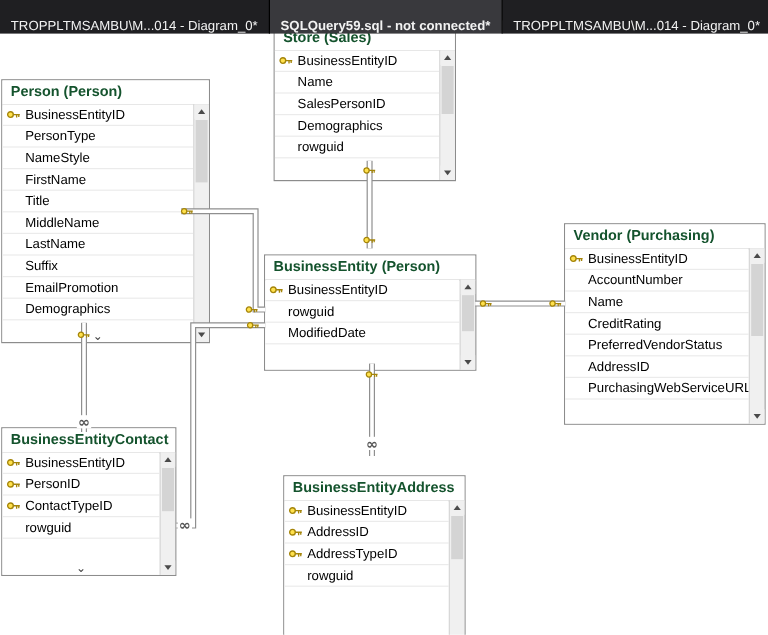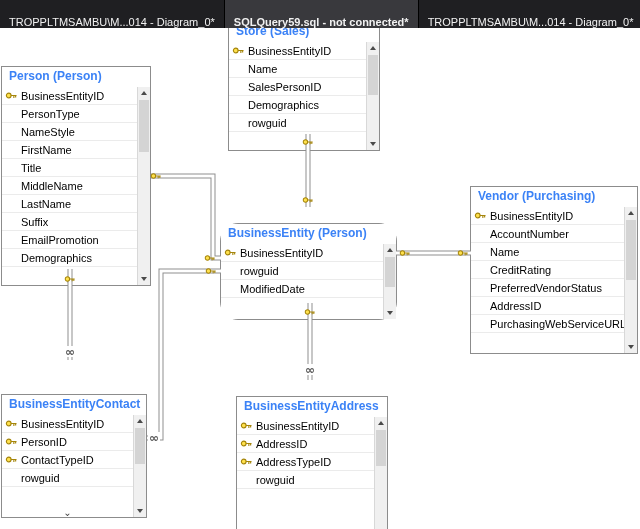--- a/index.html
+++ b/index.html
@@ -23,21 +23,21 @@
   .tab.t1{background:#39393d;font-weight:bold;}
   
   .canvas{position:absolute;left:0;top:17px;width:640px;height:512px;background:#fff;}
   
   .etable{
     position:absolute;background:#fff;border:1px solid #8c8c8c;
     box-sizing:border-box;z-index:2;
   }
   .thead{
     height:20px;line-height:19px;border-bottom:1px solid #9a9a9a;
-    font-size:12px;font-weight:bold;color:#3b82f6;padding:0 4px 0 7px;
+    font-size:12px;font-weight:bold;color:#14532d;padding:0 4px 0 7px;
     white-space:nowrap;overflow:hidden;background:#fff;
   }
   .tbody{
     position:absolute;left:0;top:20px;right:13px;bottom:0;
     overflow:hidden;background:#fff;
   }
   .trow{
     display:flex;align-items:center;height:18px;box-sizing:border-box;
     border-bottom:1px solid #ebebeb;
   }
@@ -78,21 +78,21 @@
 
 <div class="tabbar">
   <div class="tab t0">TROPPLTMSAMBU\M...014 - Diagram_0*</div>
   <div class="tab t1">SQLQuery59.sql - not connected*</div>
   <div class="tab t2">TROPPLTMSAMBU\M...014 - Diagram_0*</div>
 
 </div>
 
 <div class="canvas">
 
-  <div class="etable" style="left:1px;top:49px;width:150px;height:220px;">
+  <div class="etable" style="left:1px;top:49px;width:174px;height:220px;">
     <div class="thead">Person (Person)</div>
     <div class="tbody">
         <div class="trow">
           <span class="cicon">
             <svg class="keyicon" viewBox="0 0 16 16">
               <use href="#keysym"></use>
             </svg>
           </span>
           <span class="cname">BusinessEntityID</span>
         </div>
@@ -212,21 +212,21 @@
           <span class="cname">PurchasingWebServiceURL</span>
         </div>
       </div>
     <div class="vscroll">
       <div class="sarrow up"></div>
       <div class="sthumb" style="top:13px;height:60px;"></div>
       <div class="sarrow down"></div>
     </div>
   </div>
 
-  <div class="etable" style="left:220px;top:206px;width:177px;height:97px;border-radius:18px;">
+  <div class="etable" style="left:220px;top:195px;width:177px;height:97px;">
     <div class="thead">BusinessEntity (Person)</div>
     <div class="tbody">
         <div class="trow">
           <span class="cicon">
             <svg class="keyicon" viewBox="0 0 16 16">
               <use href="#keysym"></use>
             </svg>
           </span>
           <span class="cname">BusinessEntityID</span>
         </div>
@@ -239,21 +239,21 @@
           <span class="cname">ModifiedDate</span>
         </div>
       </div>
     <div class="vscroll">
       <div class="sarrow up"></div>
       <div class="sthumb" style="top:13px;height:30px;"></div>
       <div class="sarrow down"></div>
     </div>
   </div>
 
-  <div class="etable" style="left:1px;top:377px;width:146px;height:124px;">
+  <div class="etable" style="left:1px;top:339px;width:146px;height:124px;">
     <div class="thead">BusinessEntityContact</div>
     <div class="tbody">
         <div class="trow">
           <span class="cicon">
             <svg class="keyicon" viewBox="0 0 16 16">
               <use href="#keysym"></use>
             </svg>
           </span>
           <span class="cname">BusinessEntityID</span>
         </div>

